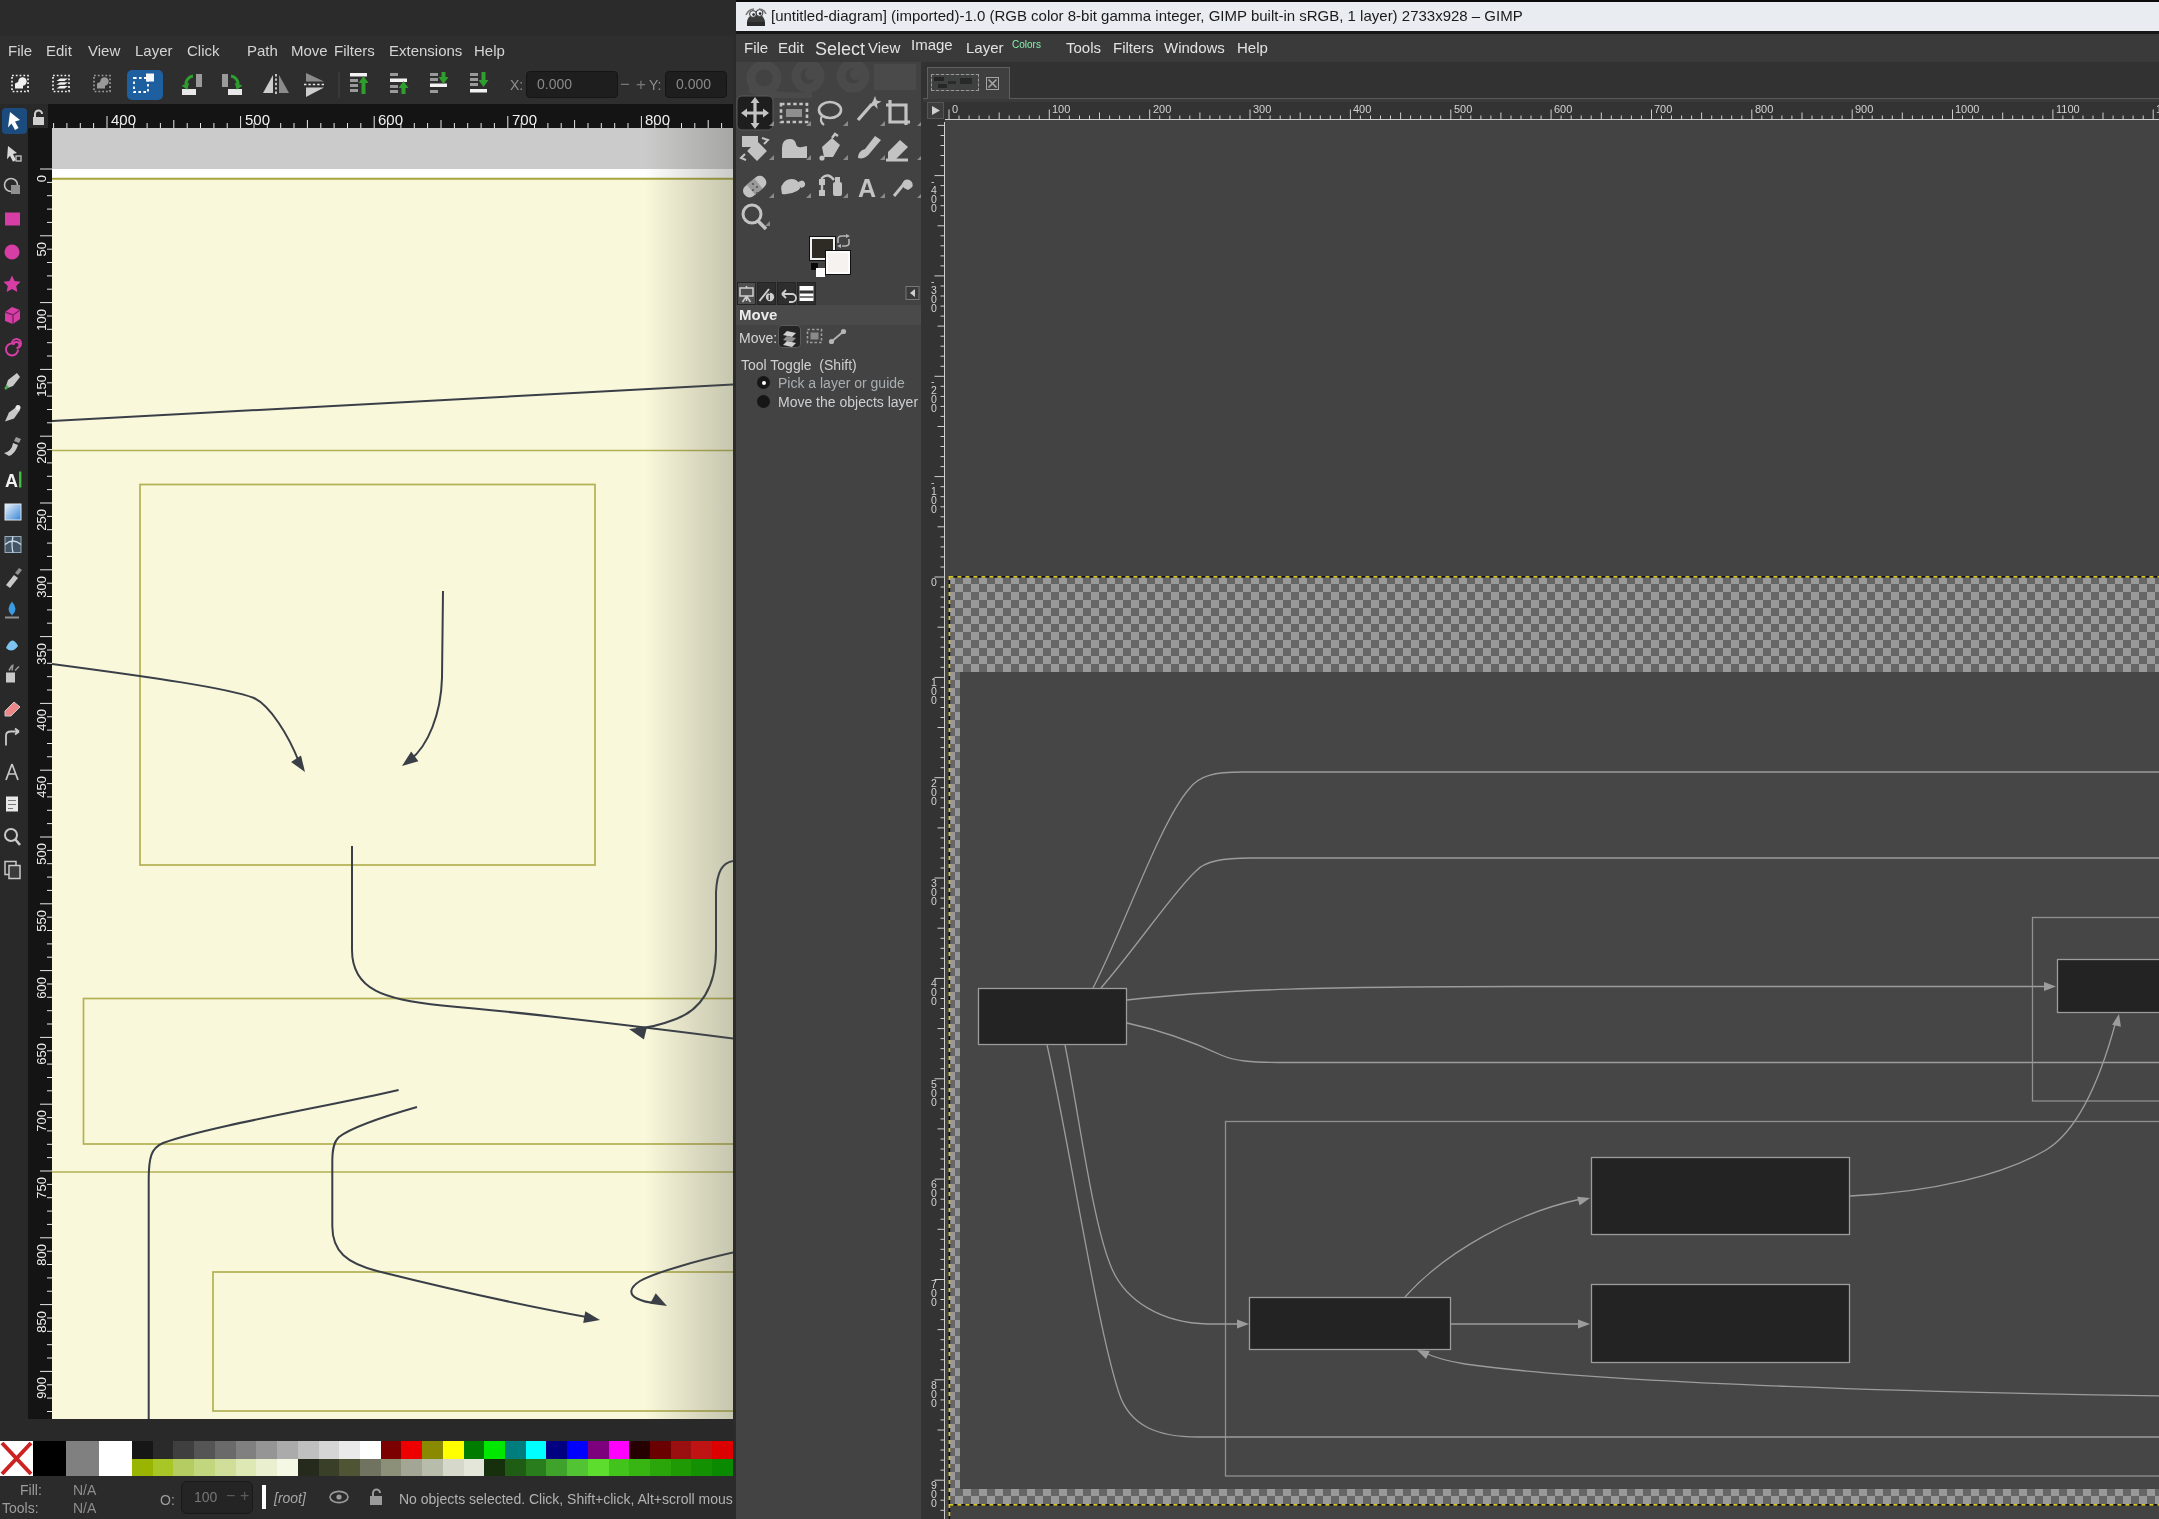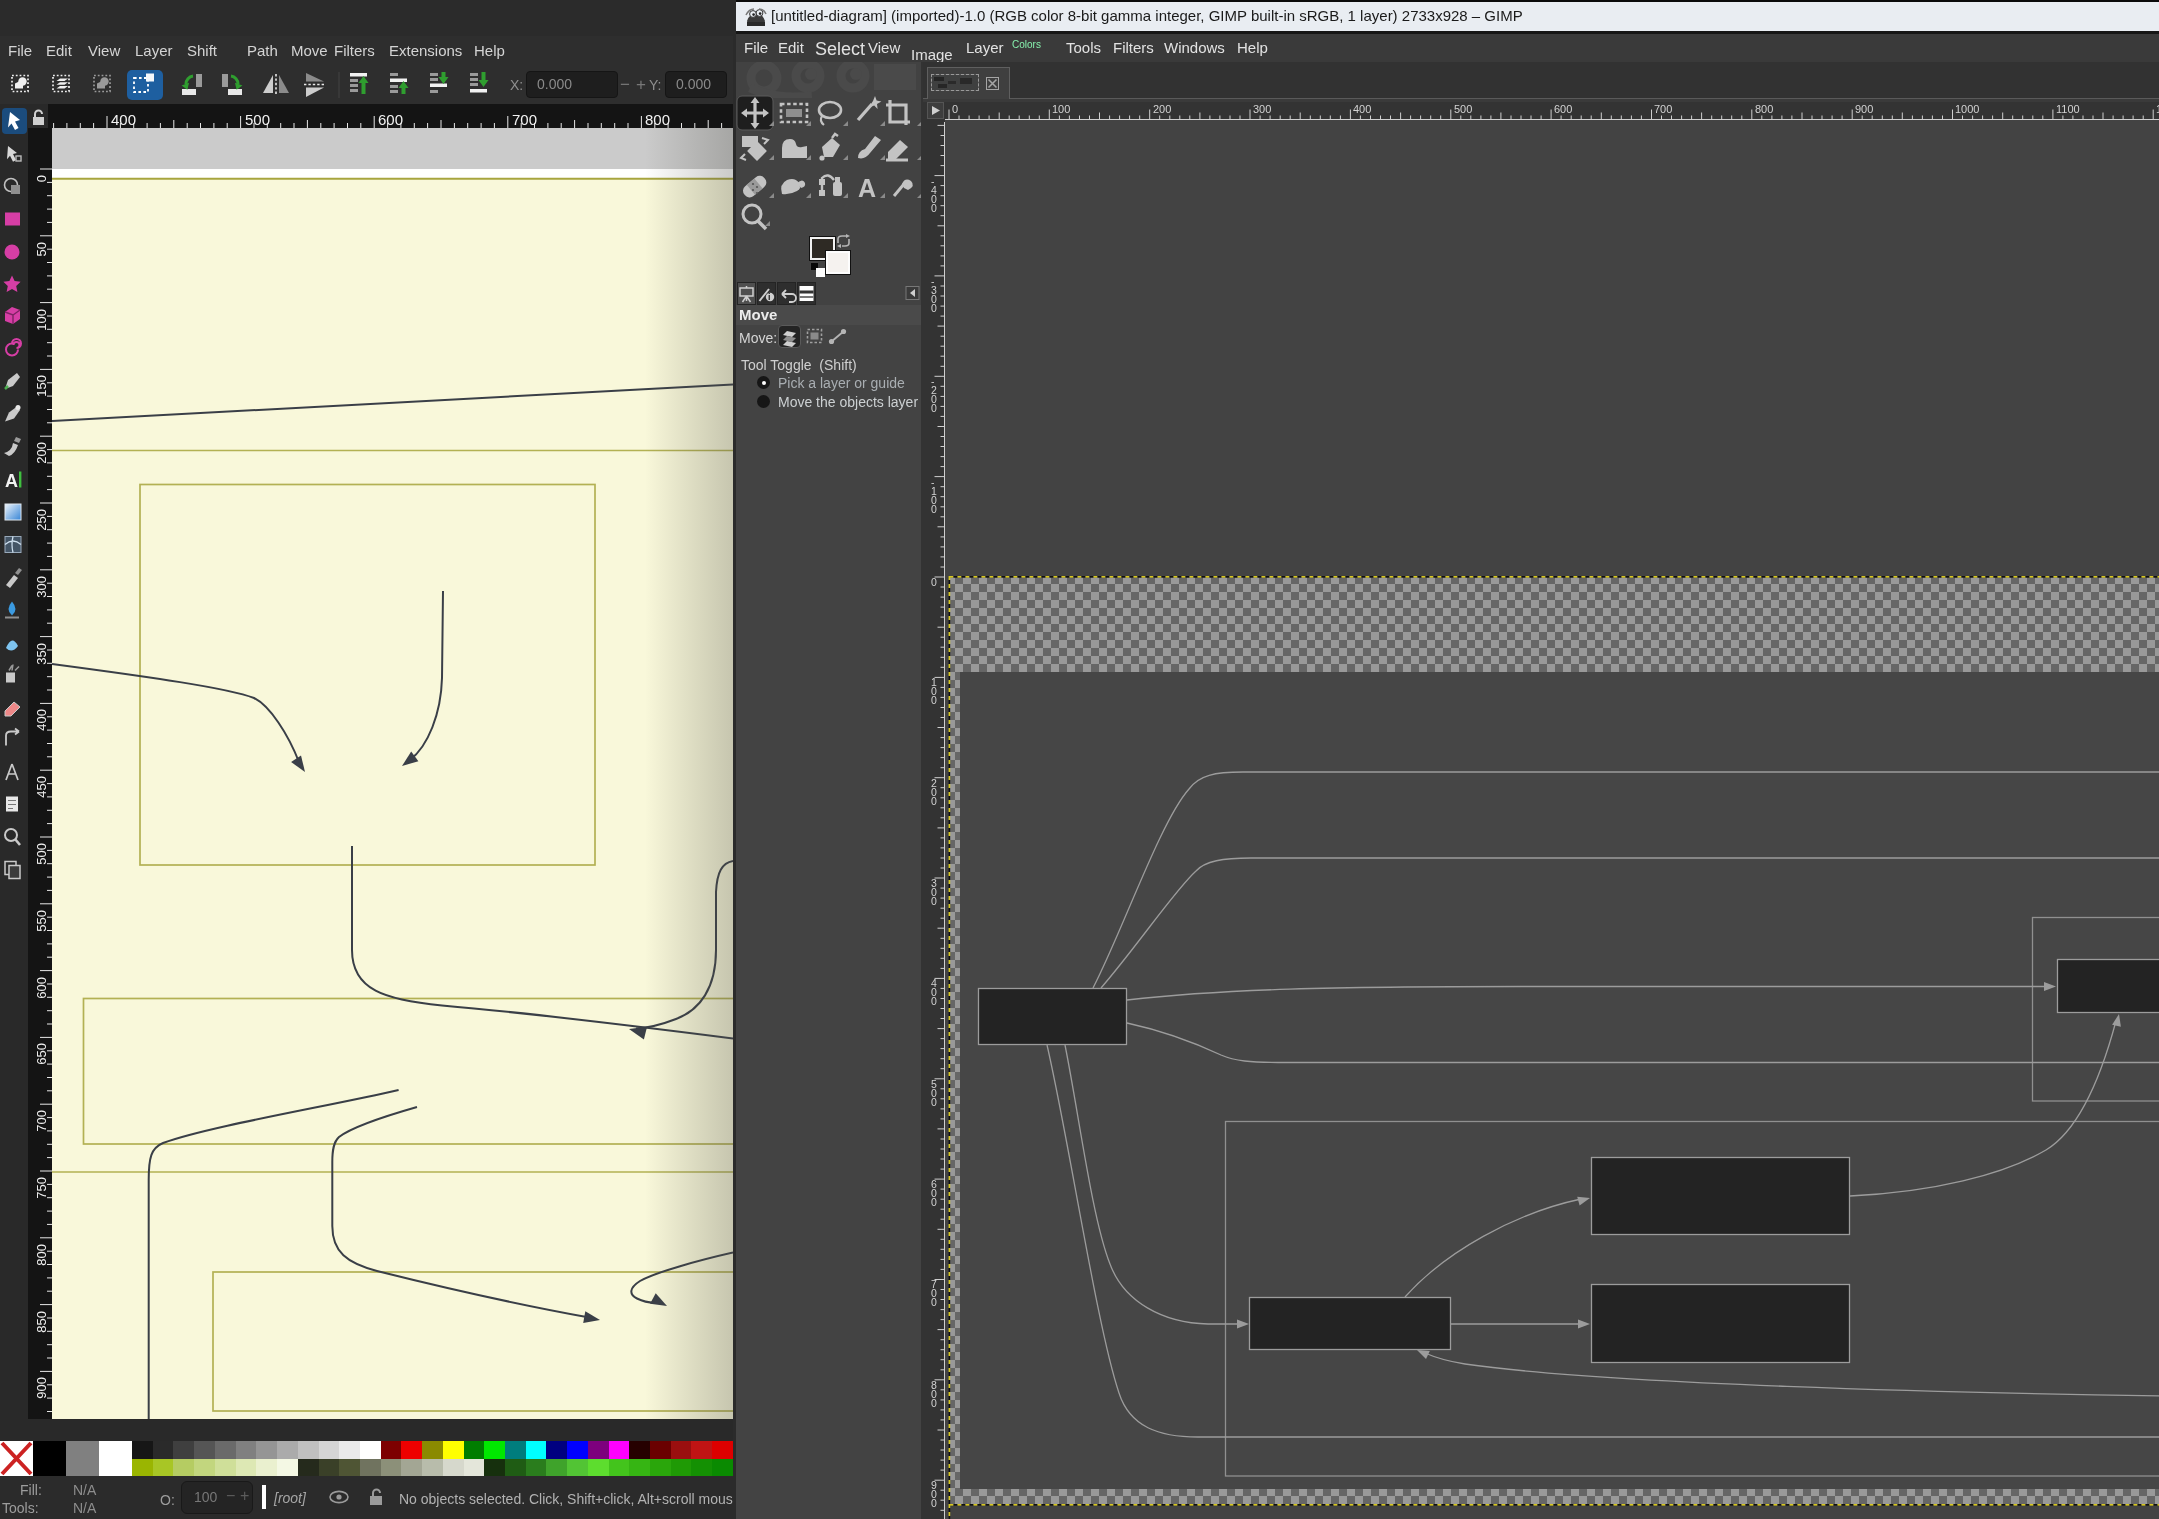--- a/index.html
+++ b/index.html
@@ -1,20 +1,20 @@
 <!DOCTYPE html>
 <html><head><meta charset="utf-8"><style>*{margin:0;padding:0;box-sizing:border-box}html,body{width:2159px;height:1519px;overflow:hidden;background:#1a1a1a;font-family:"Liberation Sans",sans-serif;-webkit-font-smoothing:antialiased}.abs{position:absolute}#root{position:relative;width:2159px;height:1519px;overflow:hidden}</style></head><body>
 <div id="root">
     <div class="abs" style="left:0;top:0;width:733px;height:1519px;background:#2b2b2b">
       <div class="abs" style="left:0;top:36px;width:733px;height:31px;background:#2e2e2e">
         <div class="abs" style="left:8px;top:6px;font-size:15px;color:#d4d4d4">File</div>
         <div class="abs" style="left:46px;top:6px;font-size:15px;color:#d4d4d4">Edit</div>
         <div class="abs" style="left:88px;top:6px;font-size:15px;color:#d4d4d4">View</div>
         <div class="abs" style="left:135px;top:6px;font-size:15px;color:#d4d4d4">Layer</div>
-        <div class="abs" style="left:187px;top:6px;font-size:15px;color:#d4d4d4">Shift</div>
+        <div class="abs" style="left:187px;top:6px;font-size:15px;color:#d4d4d4">Click</div>
         <div class="abs" style="left:247px;top:6px;font-size:15px;color:#d4d4d4">Path</div>
         <div class="abs" style="left:291px;top:6px;font-size:15px;color:#d4d4d4">Move</div>
         <div class="abs" style="left:334px;top:6px;font-size:15px;color:#d4d4d4">Filters</div>
         <div class="abs" style="left:389px;top:6px;font-size:15px;color:#d4d4d4">Extensions</div>
         <div class="abs" style="left:474px;top:6px;font-size:15px;color:#d4d4d4">Help</div>
       </div>
       <div class="abs" style="left:0;top:67px;width:733px;height:37px;background:#2e2e2e">
         <svg class="abs" style="left:0;top:0" width="733" height="37" viewBox="0 0 733 37">
           <rect x="12" y="8.5" width="16" height="16" fill="none" stroke="#f0f0f0" stroke-width="1.7" stroke-dasharray="1.8,2"></rect>
           <circle cx="22.5" cy="14.5" r="4.2" fill="#f0f0f0"></circle>
@@ -293,21 +293,21 @@
           <path d="M2 10 q3-6 8-6 M22 9 q-2-5 -7-5" stroke="#777" stroke-width="1.5" fill="none"></path>
         </svg>
         <div class="abs" style="left:35px;top:5px;font-size:15px;color:#1a1a1a">[untitled-diagram] (imported)-1.0 (RGB color 8-bit gamma integer, GIMP built-in sRGB, 1 layer) 2733x928 – GIMP</div>
       </div>
       <div class="abs" style="left:0;top:31px;width:1426px;height:3px;background:#161616"></div>
       <div class="abs" style="left:0;top:34px;width:1426px;height:28px;background:#3a3a3a">
         <div class="abs" style="left:8px;top:5px;font-size:15px;color:#e2e2e2">File</div>
         <div class="abs" style="left:42px;top:5px;font-size:15px;color:#e2e2e2">Edit</div>
         <div class="abs" style="left:79px;top:5px;font-size:18px;color:#e2e2e2">Select</div>
         <div class="abs" style="left:132px;top:5px;font-size:15px;color:#e2e2e2">View</div>
-        <div class="abs" style="left:175px;top:12px;font-size:15px;color:#e2e2e2">Image</div>
+        <div class="abs" style="left:175px;top:2px;font-size:15px;color:#e2e2e2">Image</div>
         <div class="abs" style="left:230px;top:5px;font-size:15px;color:#e2e2e2">Layer</div>
         <div class="abs" style="left:276px;top:5px;font-size:10px;color:#86efac">Colors</div>
         <div class="abs" style="left:330px;top:5px;font-size:15px;color:#e2e2e2">Tools</div>
         <div class="abs" style="left:377px;top:5px;font-size:15px;color:#e2e2e2">Filters</div>
         <div class="abs" style="left:428px;top:5px;font-size:15px;color:#e2e2e2">Windows</div>
         <div class="abs" style="left:501px;top:5px;font-size:15px;color:#e2e2e2">Help</div>
       </div>
       <div class="abs" style="left:0;top:62px;width:187px;height:1457px;background:#424242">
         <svg class="abs" style="left:0;top:0" width="187" height="36" viewBox="0 0 187 36">
           <g fill="none" stroke="#4a4a4a" stroke-width="9">

